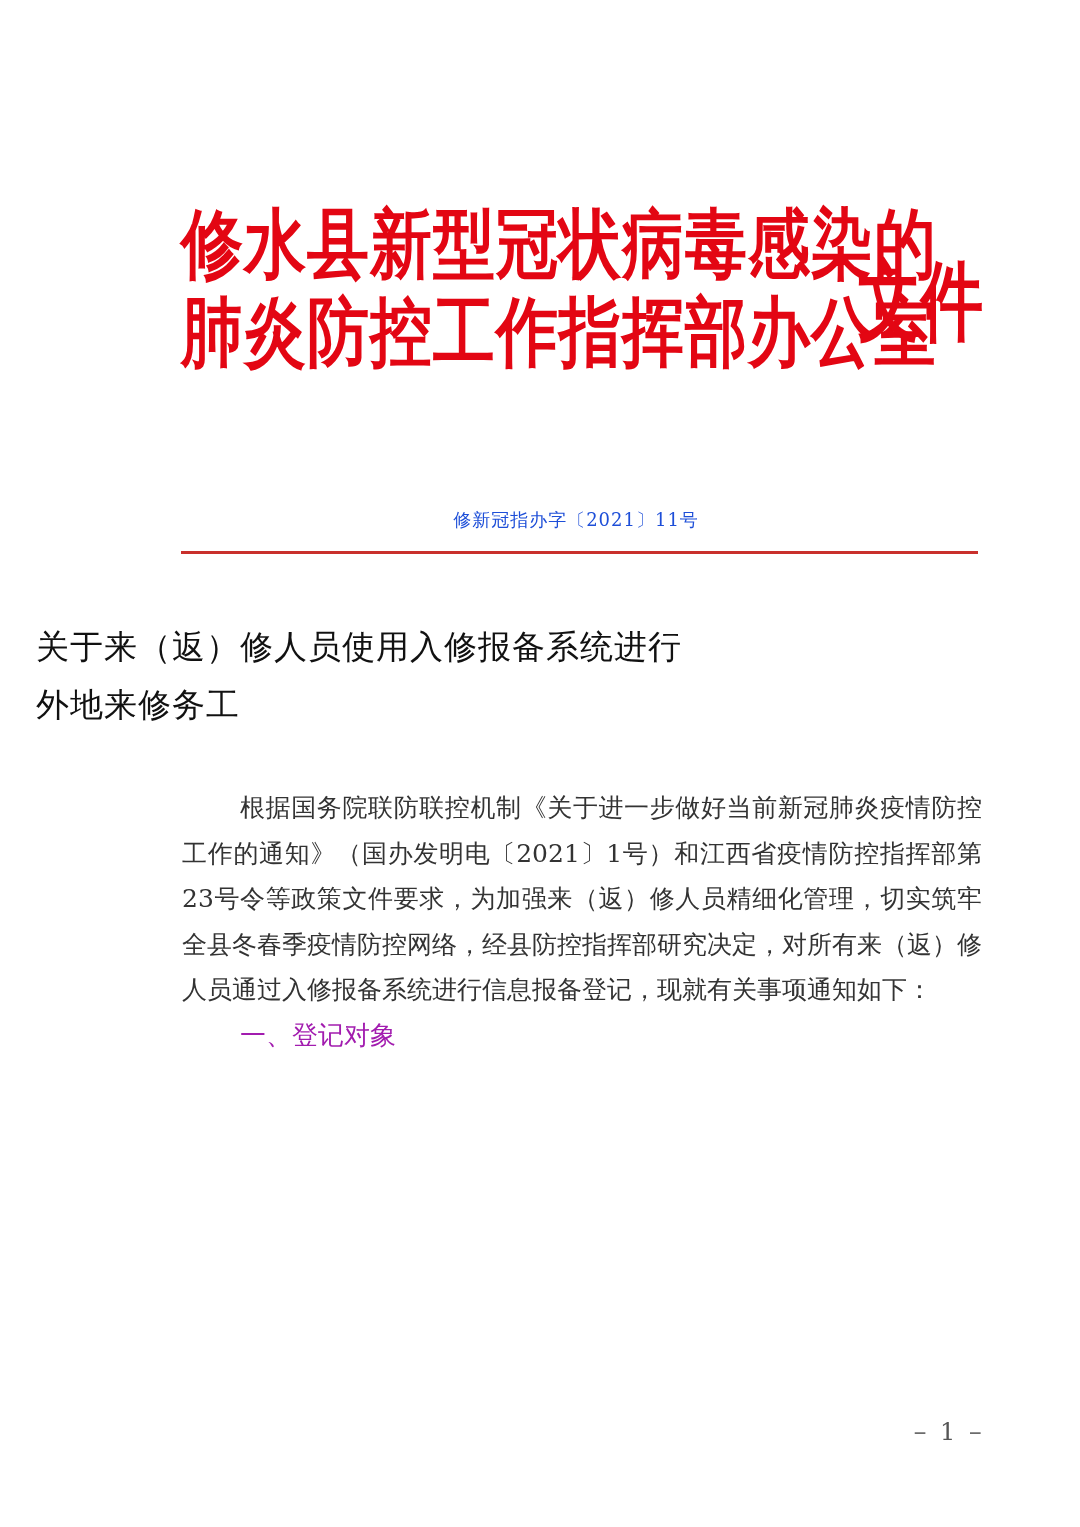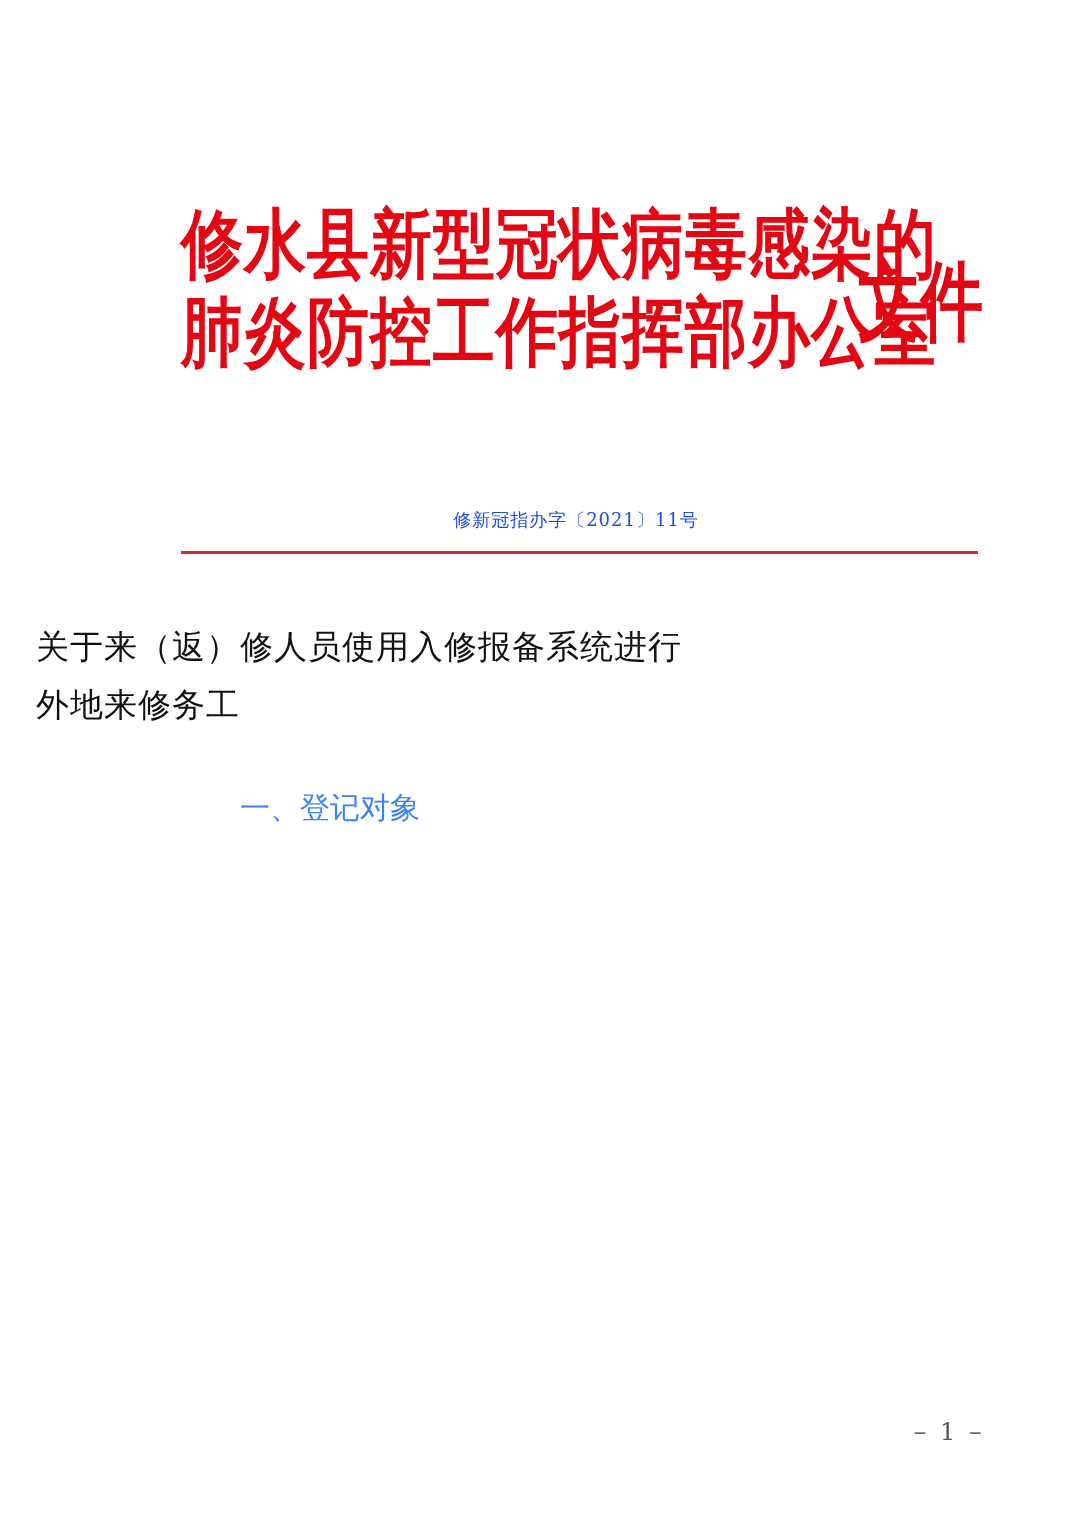--- a/index.html
+++ b/index.html
@@ -34,21 +34,21 @@
   }
   .title span { display: block; }
 
   .body {
     position: absolute; left: 146px; top: 785px; width: 800px;
     font-family: "DejaVu Serif", serif; font-size: 25px; color: #333; line-height: 45.6px;
   }
   .body p { margin: 0; text-align: justify; text-align-last: left; }
   .indent { text-indent: 58px; }
   .heading {
-    font-family: "DejaVu Sans", sans-serif; font-size: 30px; color: #3b82f6; text-indent: 58px;
+    font-family: "DejaVu Sans", sans-serif; font-size: 26px; color: #a21caf; text-indent: 58px;
   }
   .pageno {
     position: absolute; left: 872px; top: 1416px; font-family: "DejaVu Serif", serif;
     font-size: 24px; color: #555; letter-spacing: 8px;
   }
 </style>
 </head>
 <body>
 
 <div class="page">
@@ -61,17 +61,18 @@
 
   <div class="docno">修新冠指办字〔2021〕11号</div>
   <div class="redline"></div>
 
   <div class="title">
     <span>关于来（返）修人员使用入修报备系统进行</span>
     <span>外地来修务工</span>
   </div>
 
   <div class="body">
+    <p class="indent">根据国务院联防联控机制《关于进一步做好当前新冠肺炎疫情防控工作的通知》（国办发明电〔2021〕1号）和江西省疫情防控指挥部第23号令等政策文件要求，为加强来（返）修人员精细化管理，切实筑牢全县冬春季疫情防控网络，经县防控指挥部研究决定，对所有来（返）修人员通过入修报备系统进行信息报备登记，现就有关事项通知如下：</p>
     <p class="heading">一、登记对象</p>
   </div>
 
   <div class="pageno">－1－</div>
 </div>
 
 </body></html>

